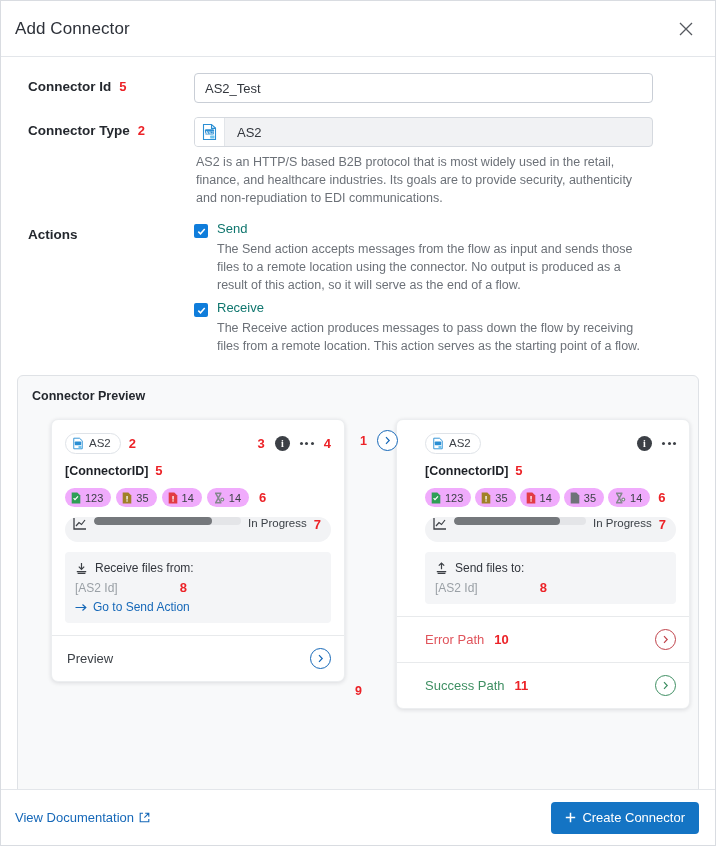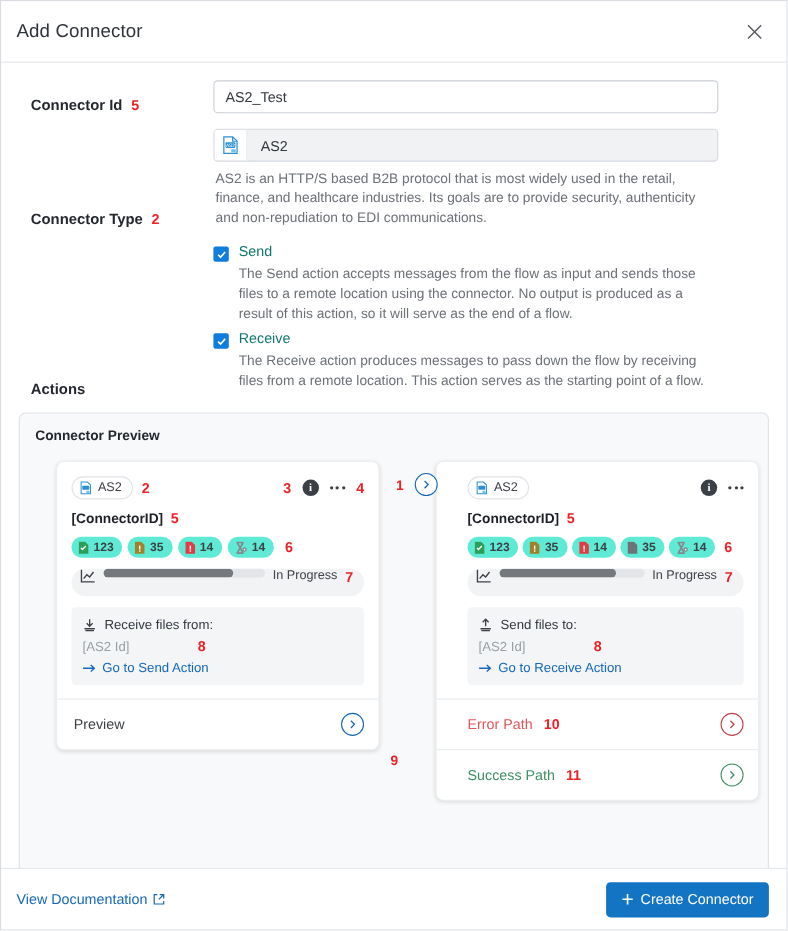--- a/index.html
+++ b/index.html
@@ -34,21 +34,21 @@
   .close-btn svg { display: block; }
 
   
   .dlg-body { flex: 1 1 auto; padding: 16px 16px 0 16px; overflow: hidden; }
 
   .form-row { display: flex; margin-bottom: 14px; }
   .form-label {
     width: 177px; flex: 0 0 177px;
     padding-left: 11px; padding-top: 6px;
     font-size: 13.5px; font-weight: bold; color: #24282e;
-    display: flex; align-items: flex-end; gap: 8px;
+    display: flex; align-items: flex-start; gap: 8px;
   }
   .marker { color: #ec2227; font-weight: bold; font-size: 13px; }
   .form-field { flex: 1 1 auto; padding-right: 46px; }
 
   .text-input {
     width: 100%; height: 30px;
     border: 1px solid #c9ced6; border-radius: 4px;
     background: #fff; padding: 0 10px;
     font-size: 13px; color: #32363d;
     font-family: "Liberation Sans", sans-serif;
@@ -129,24 +129,23 @@
   .dots { display: flex; gap: 2.5px; cursor: pointer; padding: 4px 0; }
   .dots i { width: 3px; height: 3px; border-radius: 50%; background: #3c4046; display: block; }
 
   .conn-id {
     font-size: 12.5px; font-weight: bold; color: #1d2026;
     margin-top: 9px; display: flex; align-items: center; gap: 7px;
   }
 
   .badges { display: flex; gap: 5px; margin-top: 10px; align-items: center; }
   .badge {
-    height: 19px; border-radius: 10px; background: #5eead4;
+    height: 19px; border-radius: 10px; background: #f0abfc;
     display: inline-flex; align-items: center; gap: 4px;
     padding: 0 8px 0 6px;
-    font-weight: bold;
   }
   .badge-num { font-size: 11px; color: #3c4147; }
 
   .progress-row {
     margin-top: 10px; height: 25px; border-radius: 13px; background: #f2f3f5;
     display: flex; align-items: flex-start; padding: 0 10px 0 8px; gap: 7px;
   }
   .pbar {
     flex: 1 1 auto; height: 8px; border-radius: 4px; background: #e4e5e8;
     overflow: hidden;
@@ -530,28 +529,20 @@
                     <path d="M6.5 7.3 v-6 M3.8 3.7 L6.5 1 L9.2 3.7" stroke="#3c4046" stroke-width="1.2" fill="none"></path>
                     <path d="M1.8 9.6 h9.4 M2.6 11.3 h7.8" stroke="#3c4046" stroke-width="1.2" fill="none"></path>
                   </svg>
                 </span>
                 <span>Send files to:</span>
               </div>
               <div class="xfer-id">
                 <span>[AS2 Id]</span>
                 <span class="marker">8</span>
               </div>
-              <div class="xfer-link">
-                <span>
-                  <svg width="13" height="9" viewBox="0 0 13 9" style="display:block">
-                    <path d="M0.5 4.5 h10 M7.5 1.5 L10.8 4.5 L7.5 7.5" stroke="#1668b8" stroke-width="1.2" fill="none"></path>
-                  </svg>
-                </span>
-                <span>Go to Receive Action</span>
-              </div>
             </div>
 
           </div>
 
           <div class="card-foot" style="padding-left:28px">
             <span class="foot-label err">Error Path</span>
             <span class="marker foot-mark">10</span>
             <span class="arrow-circle err">
               <svg width="9" height="9" viewBox="0 0 9 9">
                   <path d="M3 1.2 L6.2 4.5 L3 7.8" stroke="currentColor" stroke-width="1.2" fill="none"></path>

